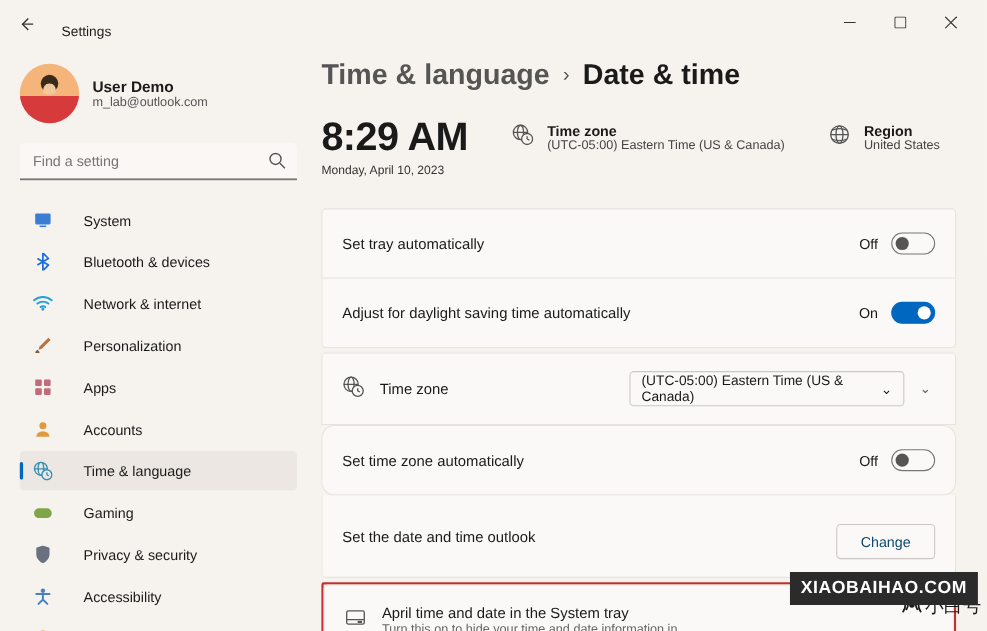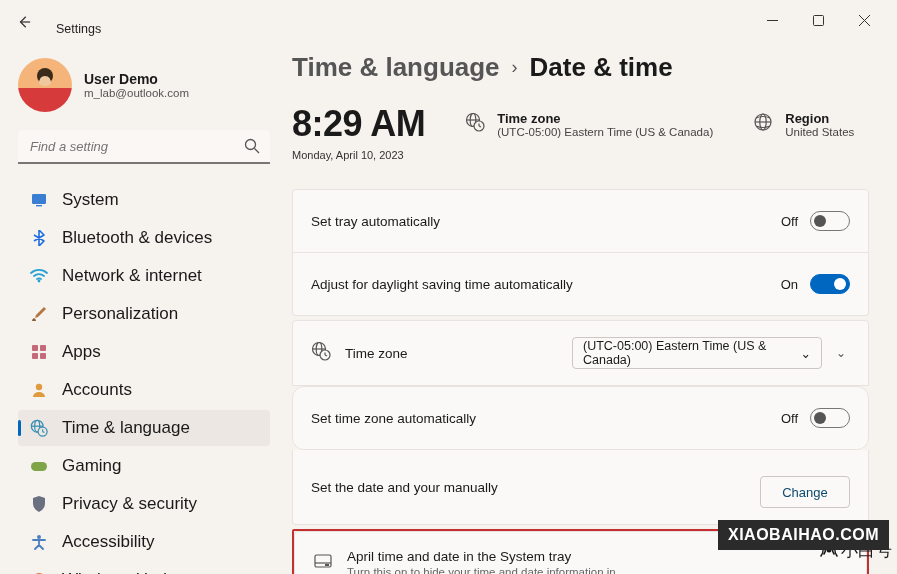--- a/index.html
+++ b/index.html
@@ -17,25 +17,25 @@
 
 
 .sidebar { width: 278px; padding: 10px 8px 0 18px; display: flex; flex-direction: column; }
 .profile { display: flex; align-items: center; gap: 12px; margin-bottom: 18px; margin-top: 12px; }
 .avatar { width: 54px; height: 54px; border-radius: 50%; background: linear-gradient(#f5b57a 55%, #d63a3a 55%); display: flex; align-items: flex-start; justify-content: center; overflow: hidden; }
 .avatar-svg { width: 36px; height: 48px; margin-top: 6px; }
 .profile-name { font-size: 14px; font-weight: 700; color: #1a1a1a; }
 .profile-email { font-size: 11.5px; color: #555; }
 
 .search-box { position: relative; margin-bottom: 18px; }
-.search-input { width: 100%; height: 34px; border: none; border-bottom: 2px solid #777; background: #faf7f4; padding: 0 36px 0 12px; font-size: 13px; border-radius: 4px 4px 0 0; outline: none; font-style: italic; }
+.search-input { width: 100%; height: 34px; border: none; border-bottom: 2px solid #777; background: #faf7f4; padding: 0 36px 0 12px; font-size: 13px; border-radius: 4px 4px 0 0; outline: none; }
 .search-icon { position: absolute; right: 10px; top: 8px; color: #555; }
 
 .nav { display: flex; flex-direction: column; gap: 2px; }
-.nav-item { display: flex; align-items: center; gap: 14px; height: 36px; padding: 0 12px; border-radius: 4px; font-size: 17px; color: #1a1a1a; cursor: pointer; position: relative; }
+.nav-item { display: flex; align-items: center; gap: 28px; height: 36px; padding: 0 12px; border-radius: 4px; font-size: 13px; color: #1a1a1a; cursor: pointer; position: relative; }
 .nav-item.active { background: #ece7e2; }
 .nav-item.active::before { content: ""; position: absolute; left: 0; top: 10px; bottom: 10px; width: 3px; background: #0067c0; border-radius: 2px; }
 .nav-icon { width: 18px; height: 18px; display: flex; align-items: center; justify-content: center; font-size: 14px; }
 
 
 .content { flex: 1; padding: 16px 28px 0 14px; overflow-y: auto; }
 .breadcrumb { display: flex; align-items: center; gap: 12px; margin-bottom: 20px; }
 .bc-parent { font-size: 26px; font-weight: 600; color: #555; }
 .bc-chevron { font-size: 18px; color: #555; }
 .bc-current { font-size: 26px; font-weight: 600; color: #1a1a1a; }
@@ -339,21 +339,21 @@
         <div class="toggle-wrap">
           <span class="toggle-text">Off</span>
           <div class="toggle off">
                 <div class="knob"></div>
               </div>
         </div>
       </div>
         </div>
       <div class="card">
           <div class="row">
-        <div class="row-label">Set the date and your manually</div>
+        <div class="row-label">Set the date and time outlook</div>
         <button class="chg-btn">Change</button>
       </div>
         </div>
     </div>
 
     <div class="highlight-box">
       <div class="card">
           <div class="row">
         <span class="row-icon">
           <svg width="20" height="20" viewBox="0 0 20 20">

